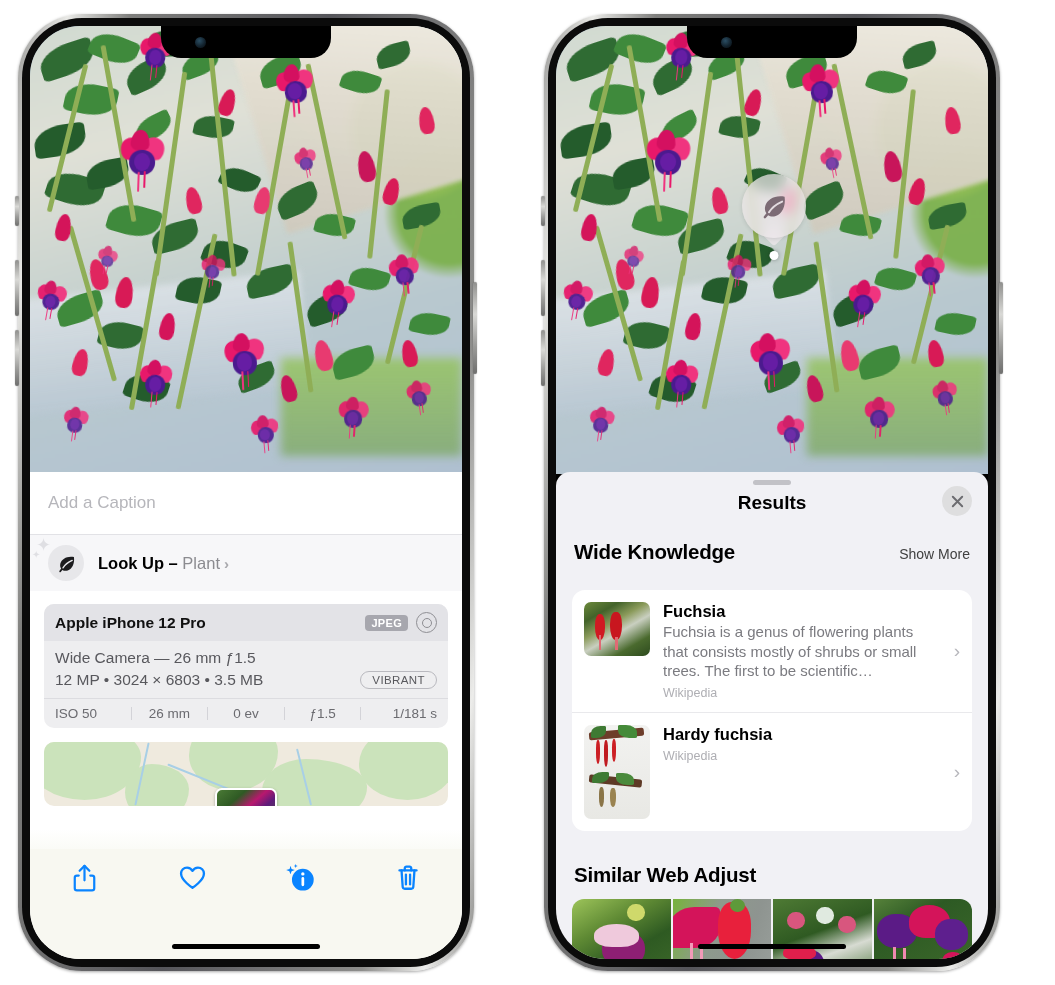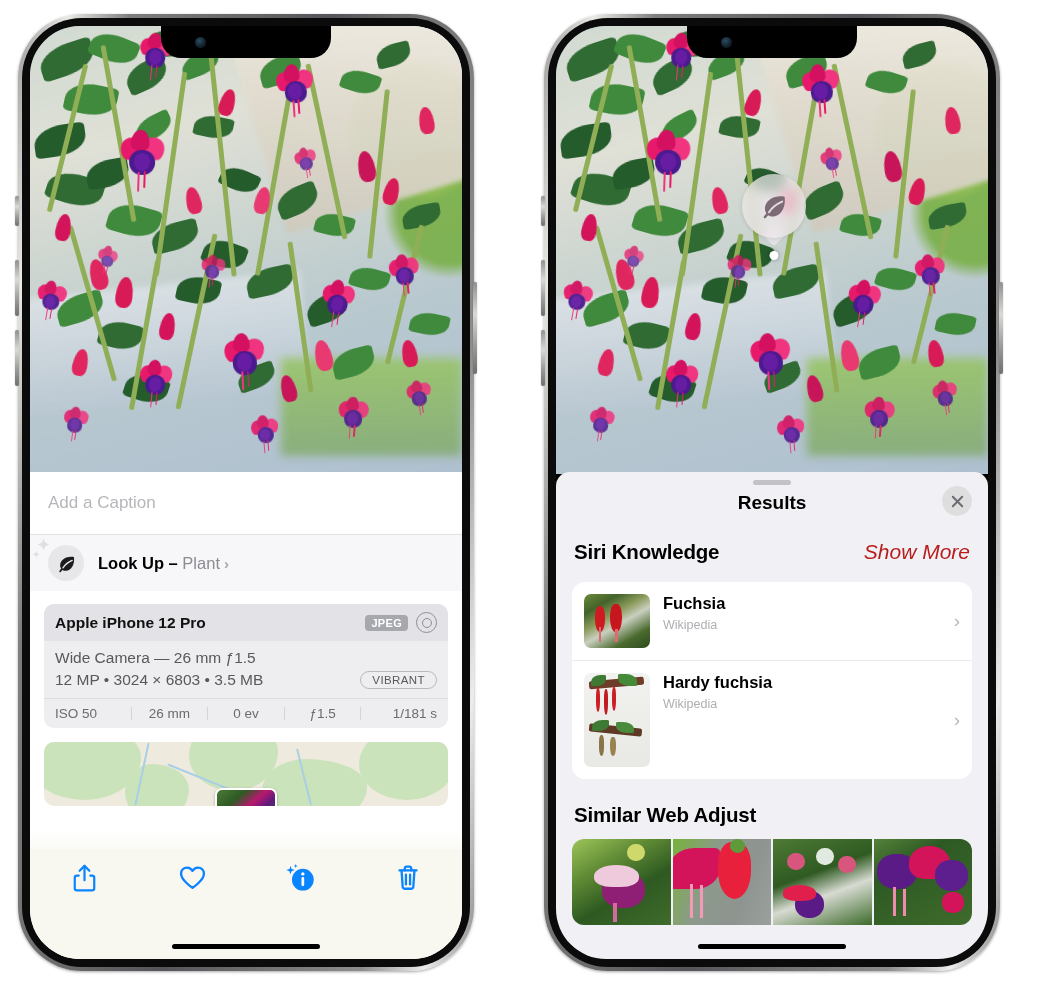--- a/index.html
+++ b/index.html
@@ -152,22 +152,22 @@
   .sheet{position:absolute;left:0;right:0;top:446px;bottom:0;background:#f1f1f5;
     border-top-left-radius:14px;border-top-right-radius:14px;overflow:hidden;}
   .grabber{position:absolute;left:50%;transform:translateX(-50%);top:8px;
     width:38px;height:5px;border-radius:3px;background:#c2c2c7;}
   .sheet-head{height:62px;display:flex;align-items:center;justify-content:center;position:relative;}
   .sheet-title{font-size:19px;font-weight:700;color:#000;}
   .close-btn{position:absolute;right:16px;top:14px;width:30px;height:30px;border-radius:50%;
     background:#dededf;display:flex;align-items:center;justify-content:center;}
   .sec-head{display:flex;align-items:baseline;justify-content:space-between;padding:6px 18px 10px 18px;}
   .sec-title{font-size:20.5px;font-weight:700;color:#000;letter-spacing:-.2px;}
-  .sec-more{font-size:21px;color:#b91c1c;font-style:italic;}
-  .card{margin:8px 16px;background:#fff;border-radius:13px;overflow:hidden;}
+  .sec-more{font-size:14px;color:#404040;}
+  .card{margin:16px 16px;background:#fff;border-radius:13px;overflow:hidden;}
   .krow{display:flex;align-items:flex-start;padding:12px 12px 12px 12px;position:relative;}
   .krow + .krow{border-top:.5px solid #e9e9ec;margin-top:0;}
   .kthumb{width:66px;height:54px;border-radius:7px;flex:0 0 auto;overflow:hidden;position:relative;}
   .kthumb.tall{height:94px;}
   .ktext{flex:1;margin-left:13px;padding-right:22px;}
   .ktitle{font-size:16.5px;font-weight:700;color:#000;margin-bottom:1px;}
   .kdesc{font-size:15px;line-height:19.5px;color:#7b7b80;}
   .ksrc{font-size:12.5px;color:#aeaeb3;margin-top:5px;}
   .kchev{position:absolute;right:12px;top:50%;transform:translateY(-50%);color:#b7b7bc;font-size:19px;}
   .simgrid{display:flex;gap:2px;margin:6px 16px 0 16px;border-radius:12px;overflow:hidden;}
@@ -737,35 +737,36 @@
         <div class="sheet-head">
           <div class="sheet-title">Results</div>
           <div class="close-btn">
             <svg width="15" height="15" viewBox="0 0 16 16">
               <path d="M3 3l10 10M13 3L3 13" stroke="#6c6c70" stroke-width="2.1" stroke-linecap="round"></path>
             </svg>
           </div>
         </div>
 
         <div class="sec-head">
-          <div class="sec-title">Siri Knowledge</div>
+          <div class="sec-title">Wide Knowledge</div>
           <div class="sec-more">Show More</div>
         </div>
 
         <div class="card">
 
           <div class="krow">
             <div class="kthumb" style="background:linear-gradient(150deg,#6d8a3c 0%,#43632a 22%,#8a9a5a 40%,#c9cfc0 55%,#4a6a2e 78%,#2d4a1e 100%);">
               <div style="position:absolute;left:16%;top:22%;width:16%;height:48%;background:#d01a22;border-radius:44% 44% 50% 50%;"></div>
               <div style="position:absolute;left:40%;top:18%;width:17%;height:52%;background:#c8161f;border-radius:44% 44% 50% 50%;"></div>
               <div style="position:absolute;left:22%;top:62%;width:4%;height:26%;background:#e06a74;"></div>
               <div style="position:absolute;left:47%;top:64%;width:4%;height:24%;background:#e06a74;"></div>
             </div>
             <div class="ktext">
               <div class="ktitle">Fuchsia</div>
+              <div class="kdesc">Fuchsia is a genus of flowering plants that consists mostly of shrubs or small trees. The first to be scientific…</div>
               <div class="ksrc">Wikipedia</div>
             </div>
             <div class="kchev">›</div>
           </div>
 
           <div class="krow">
             <div class="kthumb tall" style="background:linear-gradient(180deg,#f2f2f0 0%,#e8e8e4 100%);">
               <div style="position:absolute;left:8%;top:6%;width:84%;height:9%;background:#6d3d2a;border-radius:2px;transform:rotate(-5deg);"></div>
               <div style="position:absolute;left:10%;top:2%;width:24%;height:12%;background:#3e7a33;border-radius:60% 10% 60% 10%;"></div>
               <div style="position:absolute;left:52%;top:1%;width:28%;height:13%;background:#458a39;border-radius:10% 60% 10% 60%;"></div>

